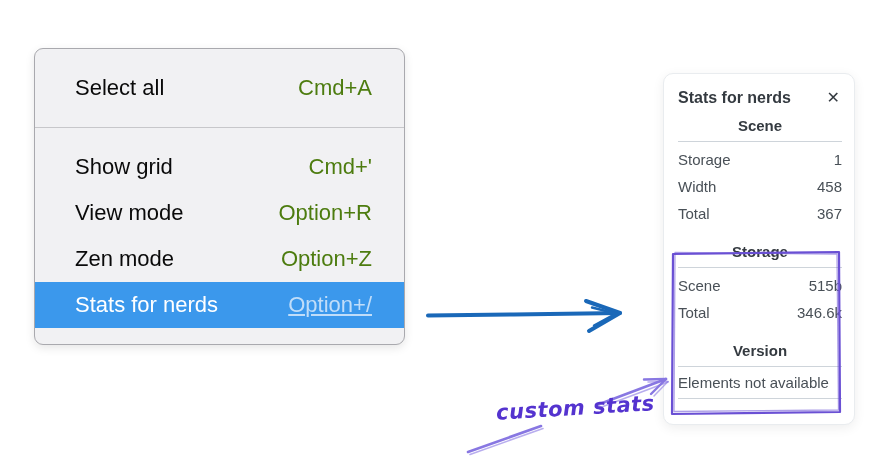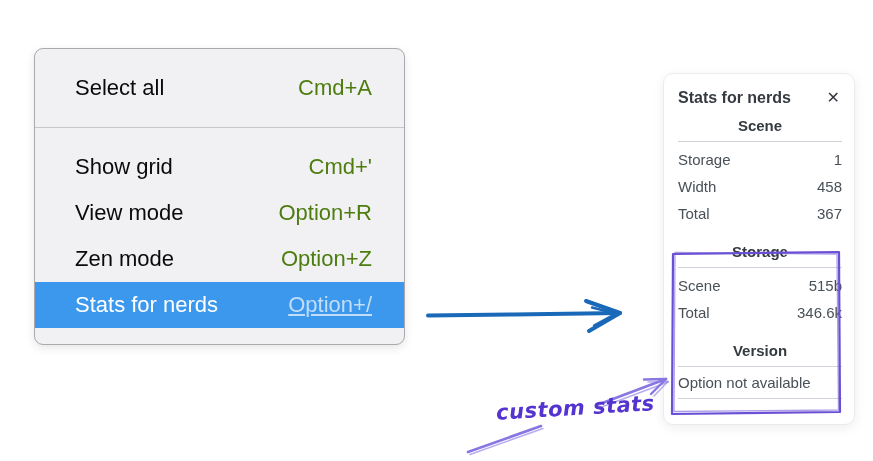--- a/index.html
+++ b/index.html
@@ -187,21 +187,21 @@
       </div>
       <div class="sp-row">
         <span>Total</span>
         <span>346.6k</span>
       </div>
     </div>
 
     <div style="margin-top:16px;">
       <div class="sp-section-title">Version</div>
       <hr class="sp-rule">
-      <div class="sp-note">Option not available</div>
+      <div class="sp-note">Elements not available</div>
       <hr class="sp-rule">
     </div>
   </div>
 
   <svg class="overlay" style="left:668px; top:248px;" width="178" height="172" viewBox="0 0 178 172">
     <g stroke="#6a50d4" fill="none" stroke-linecap="round" stroke-linejoin="round">
       <path d="M 5 6 L 171 4 L 172 164 L 4 166 Z" stroke-width="2.2"></path>
       <path d="M 7 4.5 L 169 6 L 170.5 162 L 6 163.5 Z" stroke-width="1.3" opacity="0.55"></path>
     </g>
   </svg>

